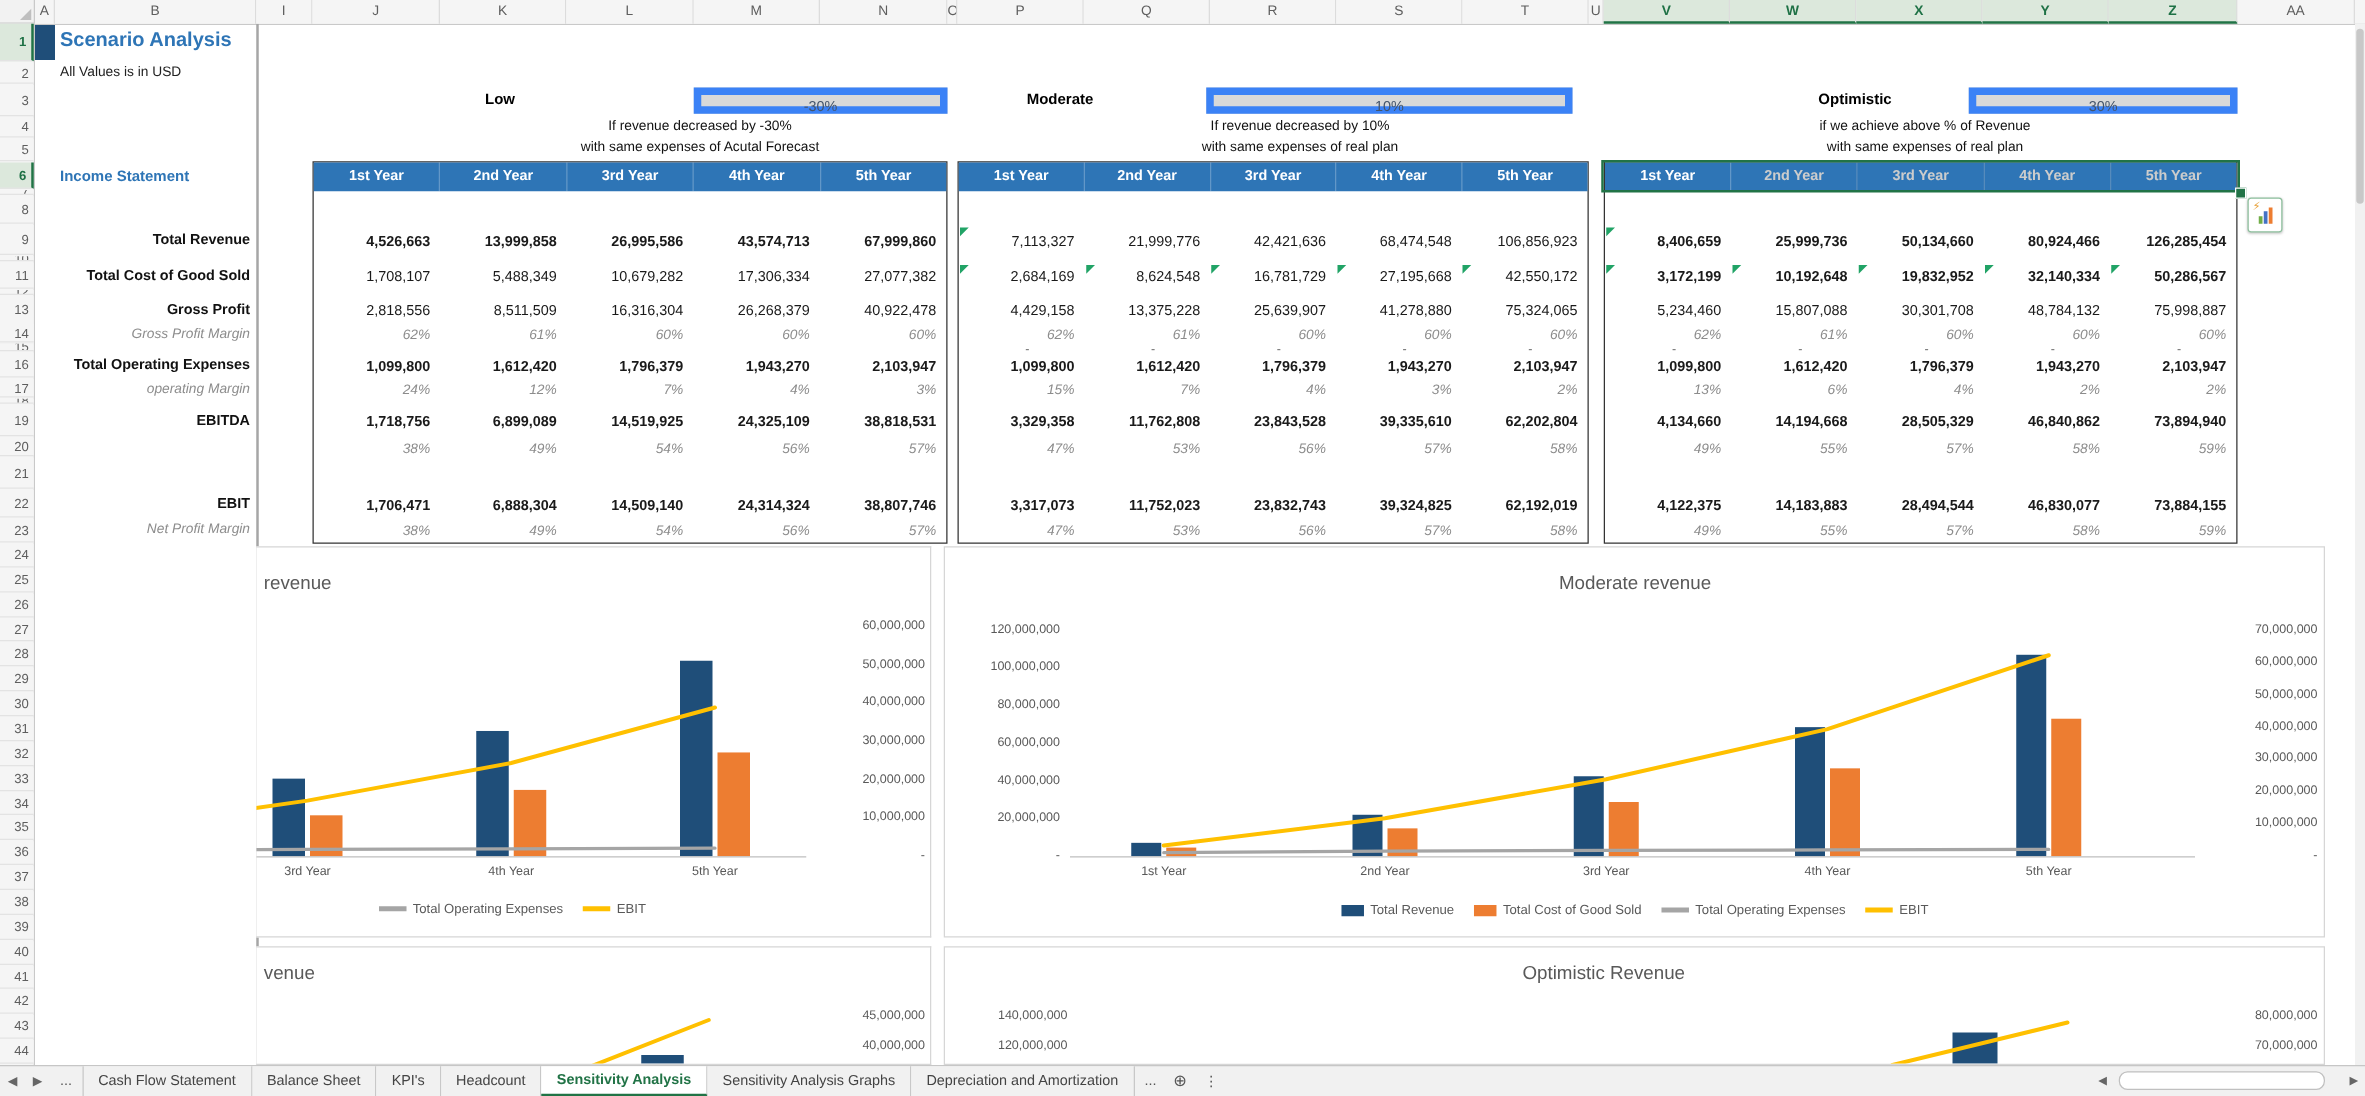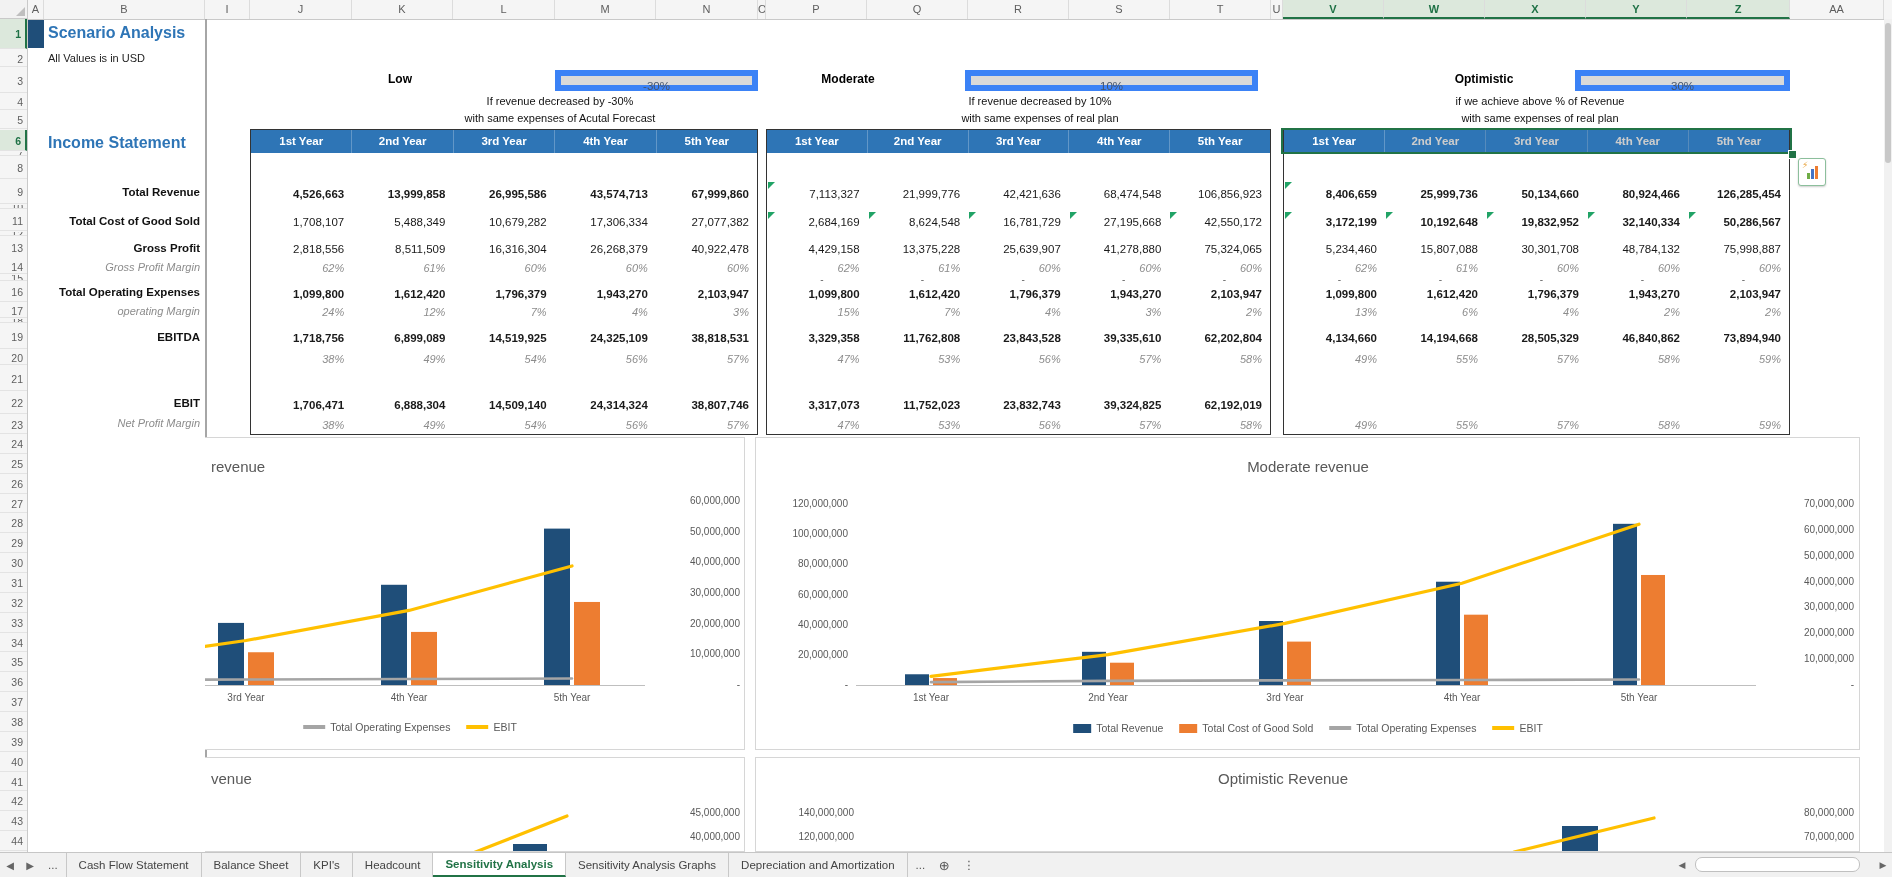--- a/index.html
+++ b/index.html
@@ -15,21 +15,21 @@
   
   #rowgutter{left:0;top:19px;width:28px;height:833px;background:#F5F5F5;border-right:1px solid #C9C9C9;box-sizing:border-box;}
   .rowcell{position:absolute;left:0;width:27px;box-sizing:border-box;border-bottom:1px solid #E3E3E3;
     font-size:10.5px;color:#5E5E5E;text-align:right;padding-right:4px;overflow:hidden;background:#F5F5F5;}
   .rowcell.sel{background:#DCE8DC;color:#1E7145;font-weight:bold;border-right:2px solid #217346;}
   #panediv{left:205px;top:19px;width:2px;height:833px;background:#A6A6A6;}
   
   .a1block{left:28px;top:20px;width:16px;height:28px;background:#1F4E79;}
   .sheettitle{left:48px;top:24px;font-size:16px;font-weight:bold;color:#2E75B6;white-space:nowrap;}
   .subtitle{left:48px;top:52px;font-size:11px;color:#222;white-space:nowrap;}
-  .sectionlabel{left:48px;top:134px;font-size:16px;font-weight:bold;color:#2E75B6;white-space:nowrap;}
+  .sectionlabel{left:48px;top:134px;font-size:12px;font-weight:bold;color:#2E75B6;white-space:nowrap;}
   
   .rlabel{right:1692px;text-align:right;font-size:11.5px;color:#111;white-space:nowrap;}
   .rlabel.b{font-weight:bold;}
   .rlabel.i{font-style:italic;color:#8C8C8C;font-size:11px;}
   
   .scname{font-size:12px;font-weight:bold;color:#000;text-align:center;width:140px;}
   .scbox{background:#D9D9D9;border:6px solid #3b82f6;box-sizing:border-box;text-align:center;
     font-size:11.5px;color:#44546A;line-height:20px;}
   .scdesc{font-size:11px;color:#111;text-align:center;width:360px;white-space:nowrap;}
   
@@ -348,20 +348,27 @@
           <div class="tcell b">28,505,329</div>
           <div class="tcell b">46,840,862</div>
           <div class="tcell b">73,894,940</div>
         </div>
         <div class="trow" style="top: 221px; height: 16px;">
           <div class="tcell p">49%</div>
           <div class="tcell p">55%</div>
           <div class="tcell p">57%</div>
           <div class="tcell p">58%</div>
           <div class="tcell p">59%</div>
+        </div>
+        <div class="trow" style="top: 263px; height: 23px;">
+          <div class="tcell b">4,122,375</div>
+          <div class="tcell b">14,183,883</div>
+          <div class="tcell b">28,494,544</div>
+          <div class="tcell b">46,830,077</div>
+          <div class="tcell b">73,884,155</div>
         </div>
         <div class="trow" style="top: 286px; height: 17px;">
           <div class="tcell p">49%</div>
           <div class="tcell p">55%</div>
           <div class="tcell p">57%</div>
           <div class="tcell p">58%</div>
           <div class="tcell p">59%</div>
         </div>
       </div>
     </div>

